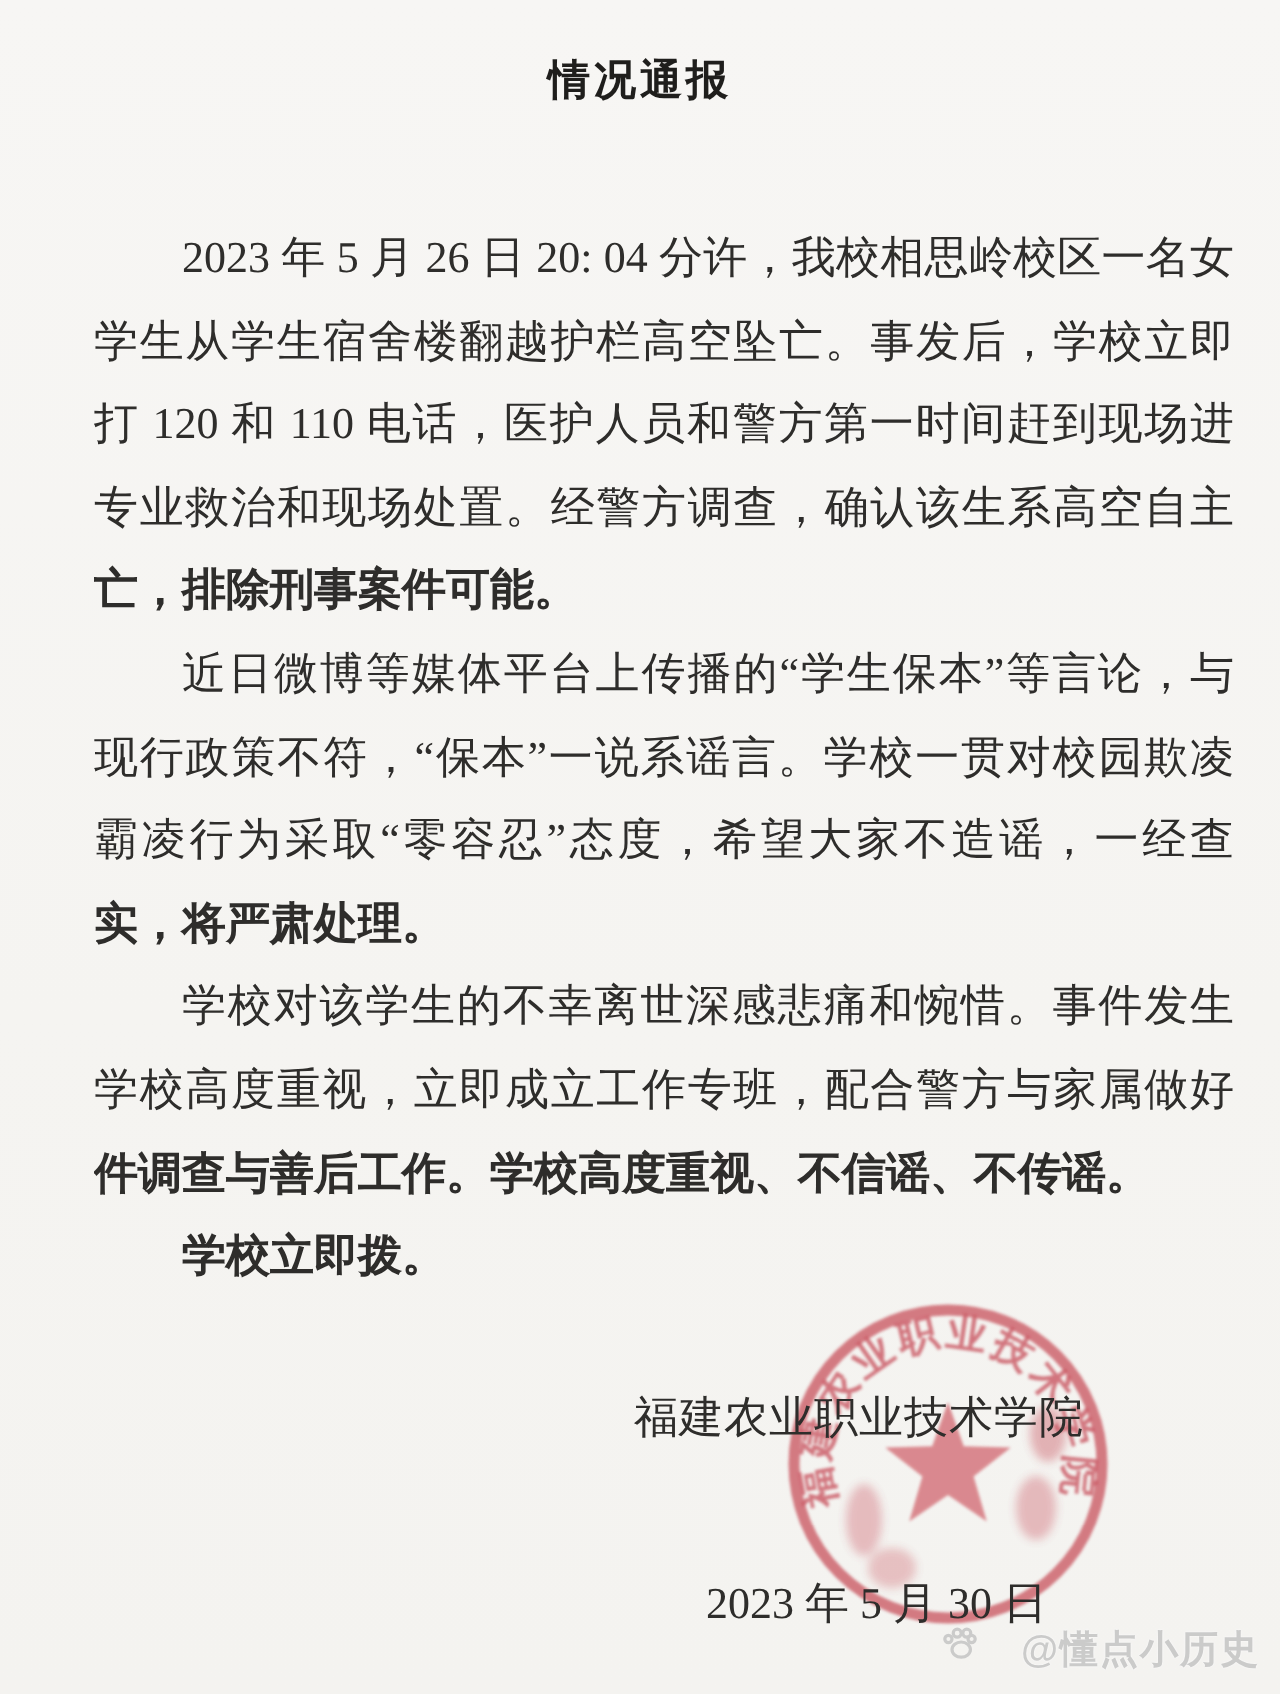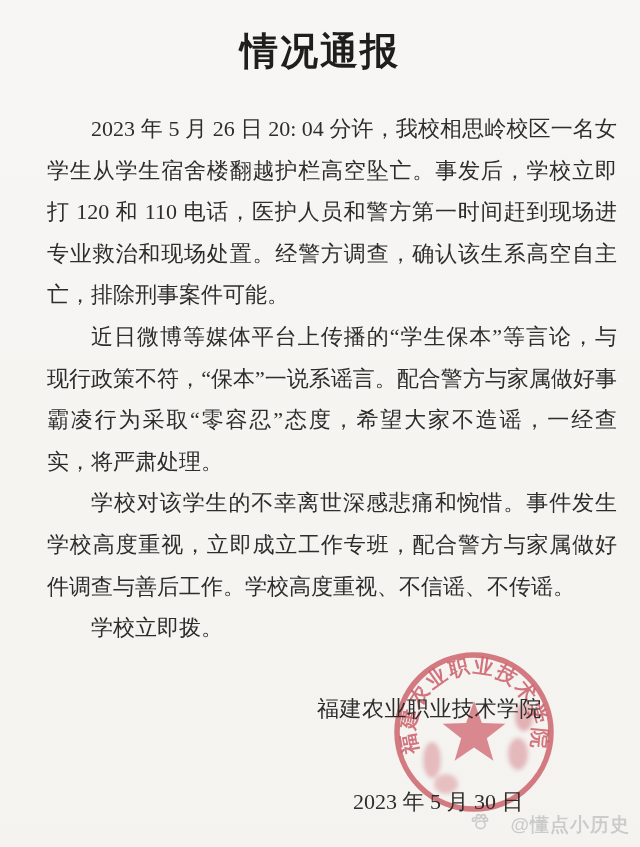--- a/index.html
+++ b/index.html
@@ -8,35 +8,35 @@
     font-family:"Liberation Serif","DejaVu Serif",serif;
     background:#ffffff;
   }
   .page{
     position:relative;width:640px;height:847px;
     background:linear-gradient(180deg,#f7f6f4 0%,#f5f4f1 60%,#f4f3f0 100%);
     color:#2e2d2b;
   }
   .title{
     position:absolute;top:26px;left:0;width:640px;
-    text-align:center;font-size:38px;font-weight:700;
+    text-align:center;font-size:21px;font-weight:700;
     letter-spacing:2px;color:#1f1e1c;
   }
   .body-text{
     position:absolute;top:108px;left:47px;width:570px;
   }
   .line{
     font-size:22px;line-height:41.6px;height:41.6px;
     white-space:nowrap;color:#2e2d2b;
     text-align:justify;text-align-last:justify;
     text-justify:inter-character;
     white-space:normal;overflow:hidden;
   }
   .line.first{text-indent:2em;}
-  .line.plast{text-align-last:left;}
+  .line.plast{text-align-last:left;font-weight:bold;}
   .signature{
     position:absolute;top:694px;left:317px;
     font-size:22px;letter-spacing:0.5px;color:#2e2d2b;z-index:3;font-family:Liberation Serif, serif;
   }
   .date{
     position:absolute;top:740px;left:353px;
     font-size:22px;color:#2e2d2b;z-index:3;margin-top:47px;
   }
   .seal{
     position:absolute;left:384px;top:642px;width:180px;height:180px;
@@ -60,21 +60,21 @@
   <div class="title">情况通报</div>
 
   <div class="body-text">
     <div class="line first">2023 年 5 月 26 日 20: 04 分许，我校相思岭校区一名女</div>
     <div class="line">学生从学生宿舍楼翻越护栏高空坠亡。事发后，学校立即拨</div>
     <div class="line">打 120 和 110 电话，医护人员和警方第一时间赶到现场进行</div>
     <div class="line">专业救治和现场处置。经警方调查，确认该生系高空自主坠</div>
     <div class="line plast">亡，排除刑事案件可能。</div>
 
     <div class="line first">近日微博等媒体平台上传播的“学生保本”等言论，与</div>
-    <div class="line">现行政策不符，“保本”一说系谣言。配合警方与家属做好事</div>
+    <div class="line">现行政策不符，“保本”一说系谣言。学校一贯对校园欺凌</div>
     <div class="line">霸凌行为采取“零容忍”态度，希望大家不造谣，一经查</div>
     <div class="line plast">实，将严肃处理。</div>
 
     <div class="line first">学校对该学生的不幸离世深感悲痛和惋惜。事件发生后，</div>
     <div class="line">学校高度重视，立即成立工作专班，配合警方与家属做好事</div>
     <div class="line plast">件调查与善后工作。学校高度重视、不信谣、不传谣。</div>
 
     <div class="line first plast">学校立即拨。</div>
   </div>
 

